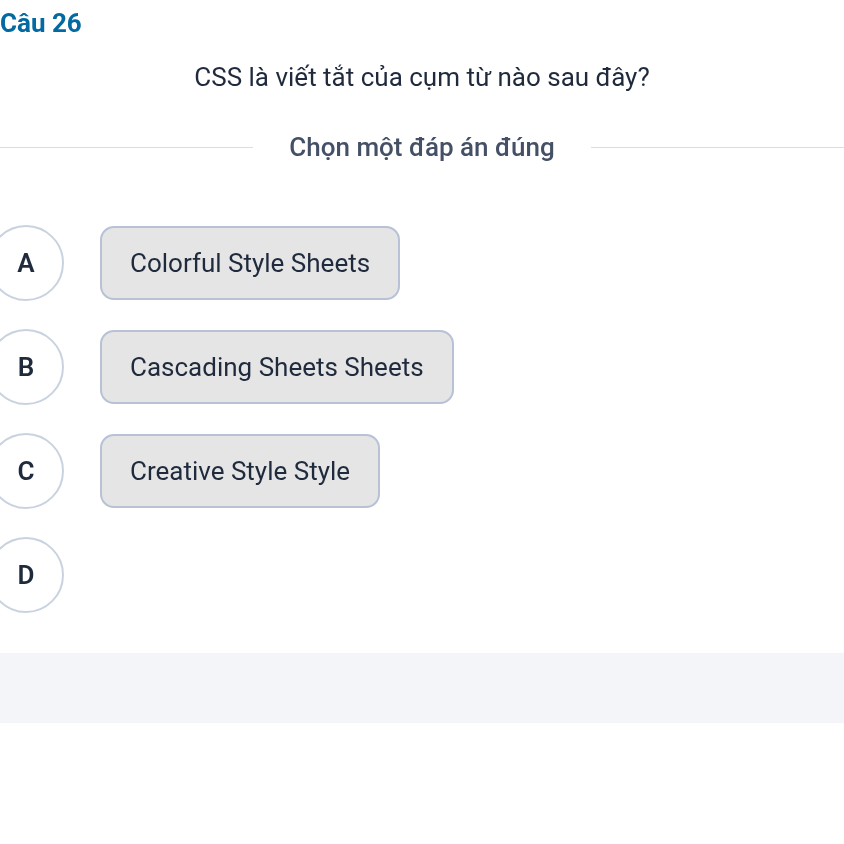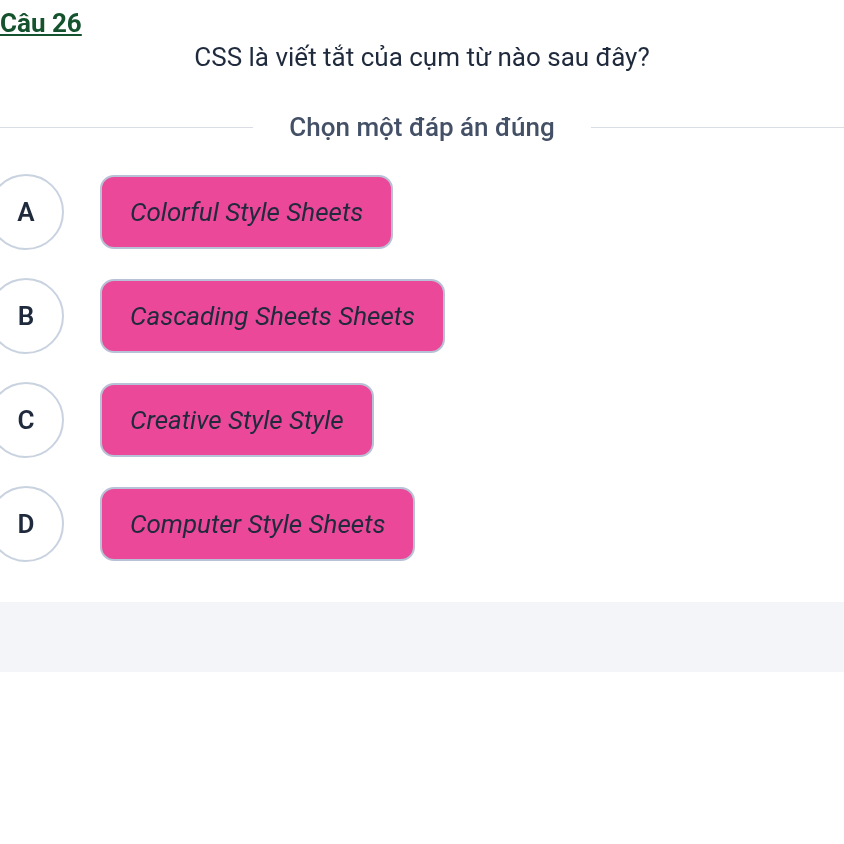--- a/index.html
+++ b/index.html
@@ -16,36 +16,35 @@
     }
     .container {
       padding: 0;
     }
     .question-header {
       padding: 8px 0 0 0;
     }
     .question-number {
       font-size: 26px;
       font-weight: 700;
-      color: #14532d;
-      margin-bottom: 4px;
-      text-decoration: underline;
+      color: #0369a1;
+      margin-bottom: 24px;
     }
     .question-text {
       font-size: 26px;
       font-weight: 400;
       color: #1f2a3d;
       margin-bottom: 40px;
       text-align: center;
     }
     .divider-wrap {
       display: flex;
       align-items: center;
       gap: 36px;
-      margin-bottom: 32px;
+      margin-bottom: 63px;
       justify-content: flex-end;
     }
     .divider-line {
       flex: 1;
       height: 1px;
       background: #d9dde4;
     }
     .divider-text {
       font-size: 26px;
       font-weight: 500;
@@ -79,23 +78,22 @@
       background: #ffffff;
       cursor: pointer;
     }
     .option-box {
       border: 2px solid #b7c2d6;
       border-radius: 14px;
       padding: 20px 28px;
       font-size: 26px;
       color: #1f2a3d;
       cursor: pointer;
-      background: #ec4899;
+      background: #e5e5e5;
       display: inline-block;
-      font-style: italic;
     }
     .footer-band {
       height: 70px;
       background: #f3f5f8;
       width: 100%;
     }
   </style>
 </head>
 <body>
 
@@ -119,18 +117,17 @@
     <div class="option-row">
       <div class="option-letter">B</div>
       <div class="option-box">Cascading Sheets Sheets</div>
     </div>
     <div class="option-row">
       <div class="option-letter">C</div>
       <div class="option-box">Creative Style Style</div>
     </div>
     <div class="option-row">
       <div class="option-letter">D</div>
-      <div class="option-box">Computer Style Sheets</div>
     </div>
   </div>
 
   <div class="footer-band"></div>
 </div>
 
 </body></html>

